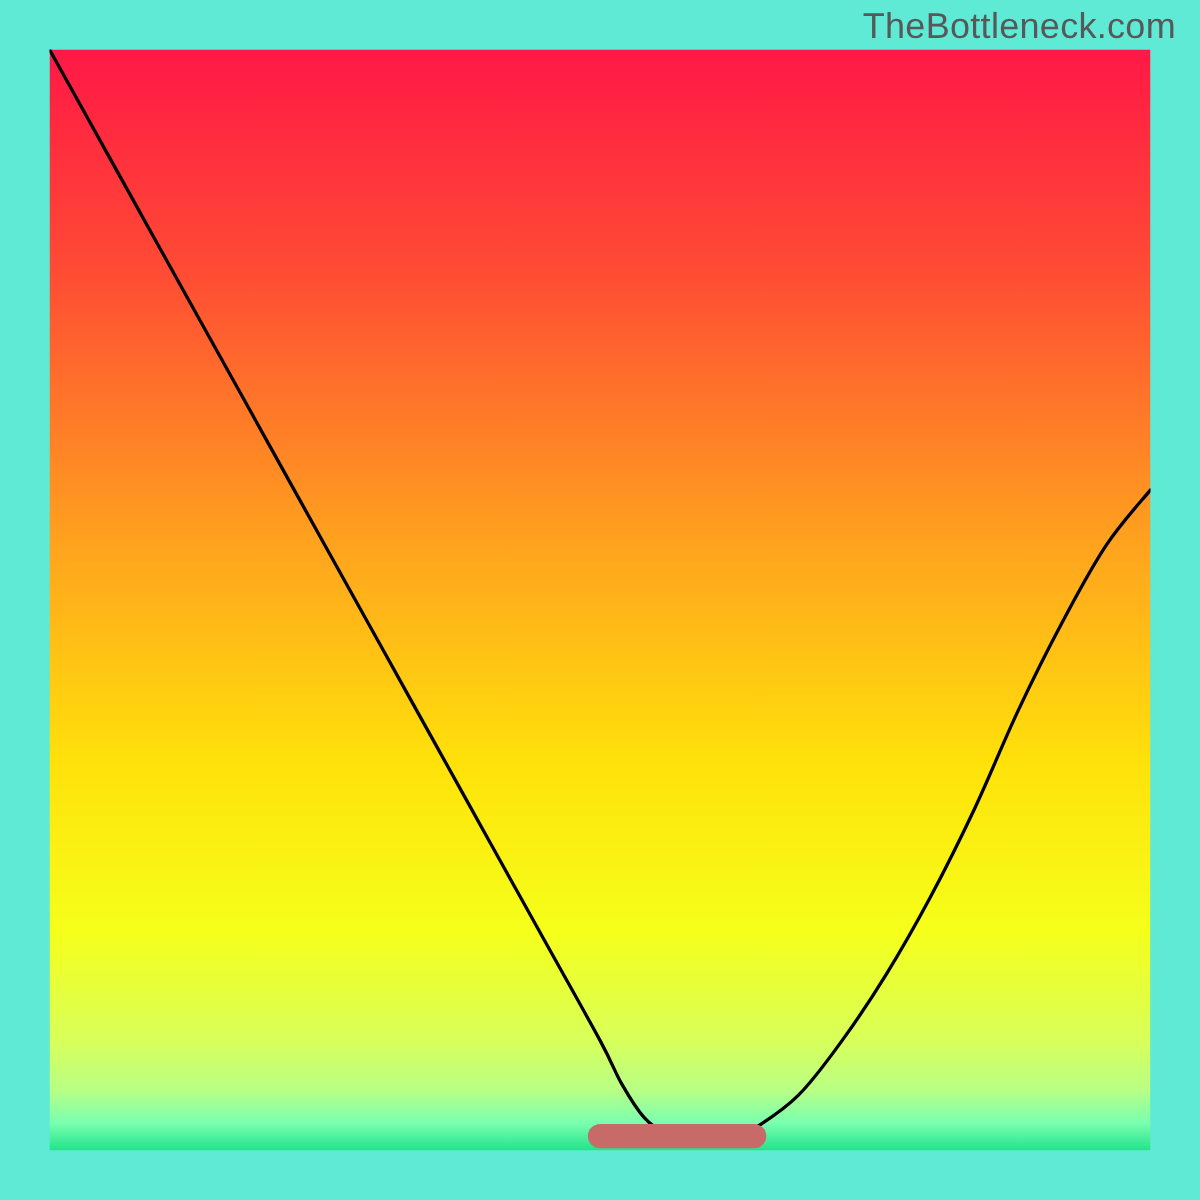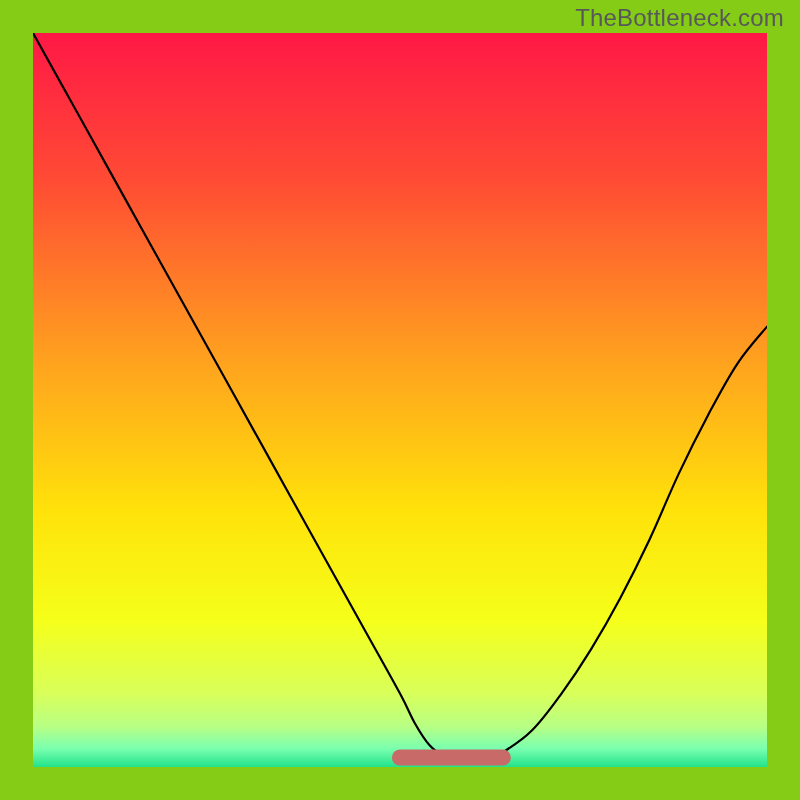--- a/index.html
+++ b/index.html
@@ -9,21 +9,21 @@
     height: 800px;
     background: #000;
     overflow: hidden;
   }
   .frame {
     position: absolute;
     top: 0;
     left: 0;
     width: 800px;
     height: 800px;
-    background: #84cc16;
+    background: #5eead4;
     text-align: right;
   }
   .plot {
     position: absolute;
     top: 33px;
     left: 33px;
     width: 734px;
     height: 734px;
   }
   .watermark {

